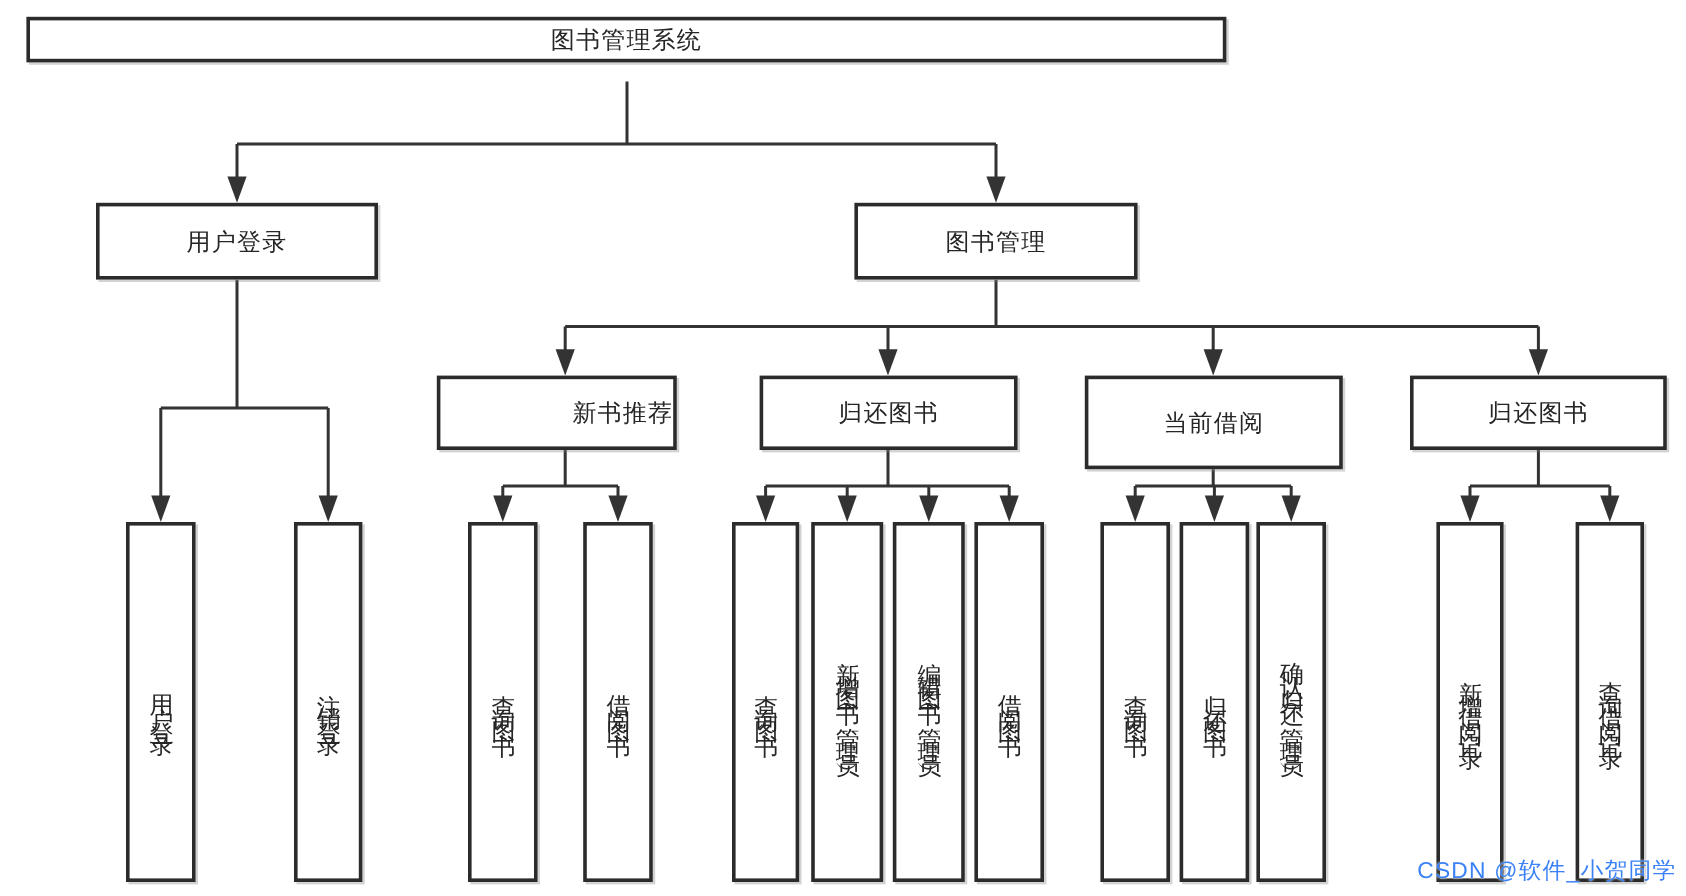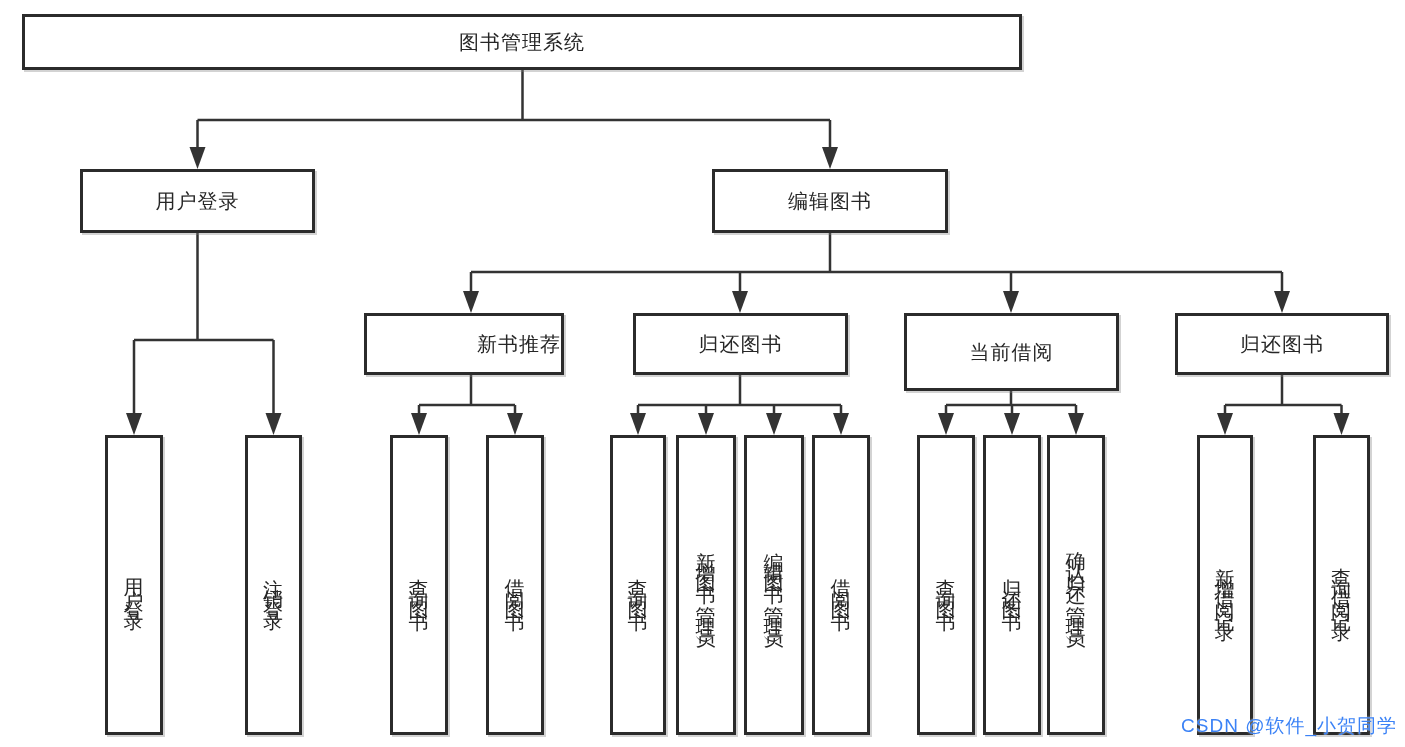--- a/index.html
+++ b/index.html
@@ -92,29 +92,29 @@
       <polygon points="766,413 782,413 774,435"></polygon>
       <polygon points="833,413 849,413 841,435"></polygon>
       <polygon points="938,413 954,413 946,435"></polygon>
       <polygon points="1004,413 1020,413 1012,435"></polygon>
       <polygon points="1068,413 1084,413 1076,435"></polygon>
       <polygon points="1217,413 1233,413 1225,435"></polygon>
       <polygon points="1333.5,413 1349.5,413 1341.5,435"></polygon>
     </g>
   </svg>
 
-  <div class="box hbox" style="left:22px; top:14px; width:1000px; height:56px;">
+  <div class="box hbox" style="left:22px; top:14px; width:1000px; height:38px;">
     <span>图书管理系统</span>
   </div>
 
   <div class="box hbox" style="left:80px; top:169px; width:235px; height:64px;">
     <span>用户登录</span>
   </div>
   <div class="box hbox" style="left:712px; top:169px; width:236px; height:64px;">
-    <span>编辑图书</span>
+    <span>图书管理</span>
   </div>
 
   <div class="box hbox" style="left:364px; top:313px; width:200px; height:62px;justify-content:flex-end;">
     <span>新书推荐</span>
   </div>
   <div class="box hbox" style="left:633px; top:313px; width:215px; height:62px;">
     <span>归还图书</span>
   </div>
   <div class="box hbox" style="left:904px; top:313px; width:215px; height:78px;">
     <span>当前借阅</span>

